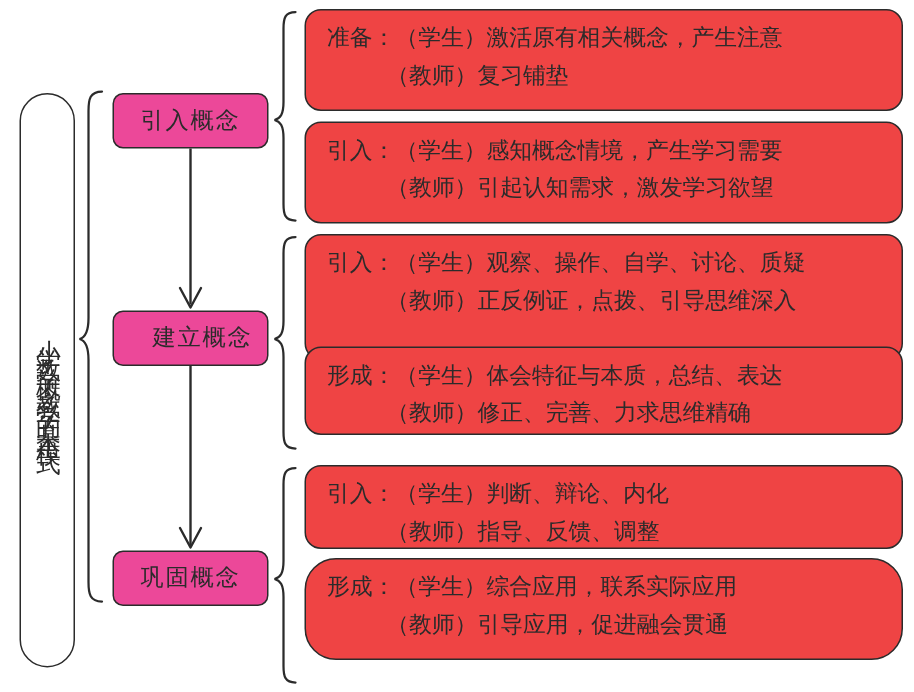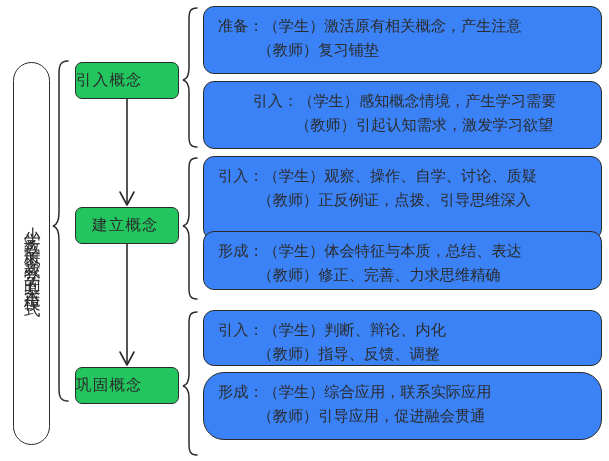--- a/index.html
+++ b/index.html
@@ -58,21 +58,22 @@
   .stage-box {
     position: absolute;
     left: 75px;
     width: 104px;
     height: 37px;
     border: 1.4px solid #2b2b2b;
     border-radius: 7px;
     box-sizing: border-box;
     display: flex;
     align-items: center;
-    background: #22c55e;
+    justify-content: center;
+    background: #ec4899;
     font-size: 15.5px;
     letter-spacing: 1.2px;
     color: #2b2b2b;
   }
   .stage-1 { top: 62px; }
   .stage-2 { top: 207px; padding-left: 16px; }
   .stage-3 { top: 367px; }
 
   
   .arrow-layer {
@@ -85,33 +86,33 @@
   }
 
   
   .content-box {
     position: absolute;
     left: 203px;
     width: 399px;
     border: 1.4px solid #2b2b2b;
     border-radius: 11px;
     box-sizing: border-box;
-    background: #3b82f6;
+    background: #ef4444;
     padding: 7px 10px 7px 14px;
     font-size: 15.2px;
     line-height: 1.62;
     color: #2b2b2b;
   }
   .content-box .line2 {
     display: block;
     padding-left: 2.6em;
     font-family: Liberation Mono, monospace;
   }
   .cb-1 { top: 6px;   height: 68px; }
-  .cb-2 { top: 81px;  height: 68px; text-align: center; }
+  .cb-2 { top: 81px;  height: 68px; }
   .cb-3 { top: 156px; height: 84px; }
   .cb-4 { top: 231px; height: 59px; }
   .cb-5 { top: 310px; height: 56px; }
   .cb-6 { top: 372px; height: 68px; border-radius: 21px; }
 </style>
 </head>
 <body>
 
 <div id="canvas">
 

